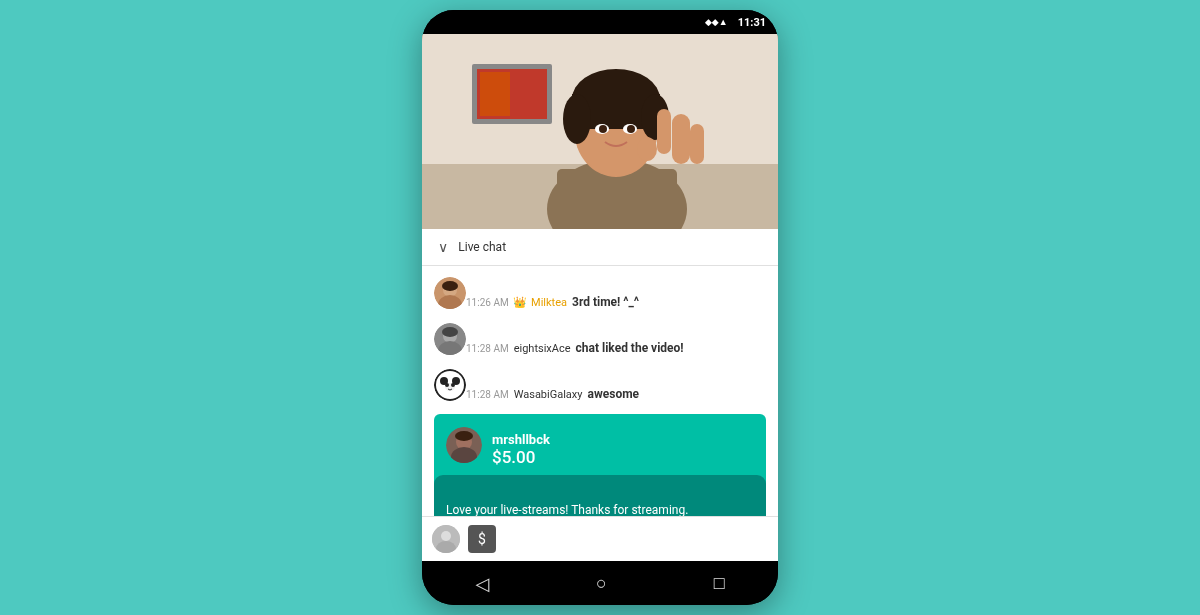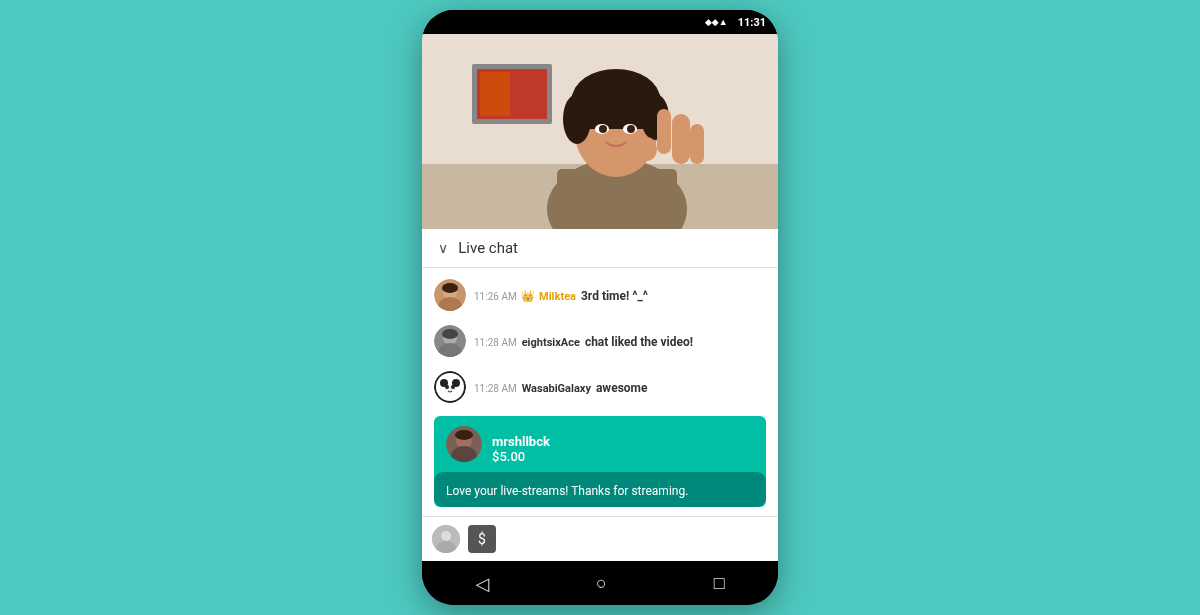--- a/index.html
+++ b/index.html
@@ -80,36 +80,35 @@
       padding: 10px 16px;
       border-bottom: 1px solid #e0e0e0;
       flex-shrink: 0;
     }
     .chevron-down {
       color: #555;
       font-size: 14px;
       margin-right: 10px;
     }
     .live-chat-title {
-      font-size: 15px;
+      font-size: 12px;
       color: #333;
       font-weight: 400;
     }
     
     .chat-messages {
       flex: 1;
       overflow-y: auto;
       padding: 4px 0;
     }
     
     .chat-message {
       display: flex;
-      align-items: center;
+      align-items: flex-end;
       padding: 7px 12px;
-      gap: 8px;
     }
     .avatar {
       width: 32px;
       height: 32px;
       border-radius: 50%;
       flex-shrink: 0;
       overflow: hidden;
     }
     .message-content {
       flex: 1;
@@ -121,21 +120,21 @@
       align-items: baseline;
       gap: 5px;
       flex-wrap: wrap;
     }
     .message-time {
       font-size: 10px;
       color: #999;
     }
     .message-username {
       font-size: 11px;
-      font-weight: 700;
+      font-weight: 400;
       color: #333;
     }
     .message-username.crowned {
       color: #e8a000;
     }
     .crown-icon {
       display: inline-block;
       font-size: 11px;
       margin-right: 1px;
     }
@@ -170,27 +169,27 @@
       display: flex;
       flex-direction: column;
     }
     .superchat-username {
       font-size: 13px;
       font-weight: 700;
       color: #fff;
       margin-top: 10px;
     }
     .superchat-amount {
-      font-size: 13px;
+      font-size: 17px;
       color: #fff;
       font-weight: 500;
     }
     .superchat-body {
       background: #00897b;
-      padding: 8px 12px;
+      padding: 24px 12px;
       border-radius: 9px;
     }
     .superchat-message {
       font-size: 12px;
       color: #fff;
     }
     
     .input-bar {
       display: flex;
       align-items: center;

